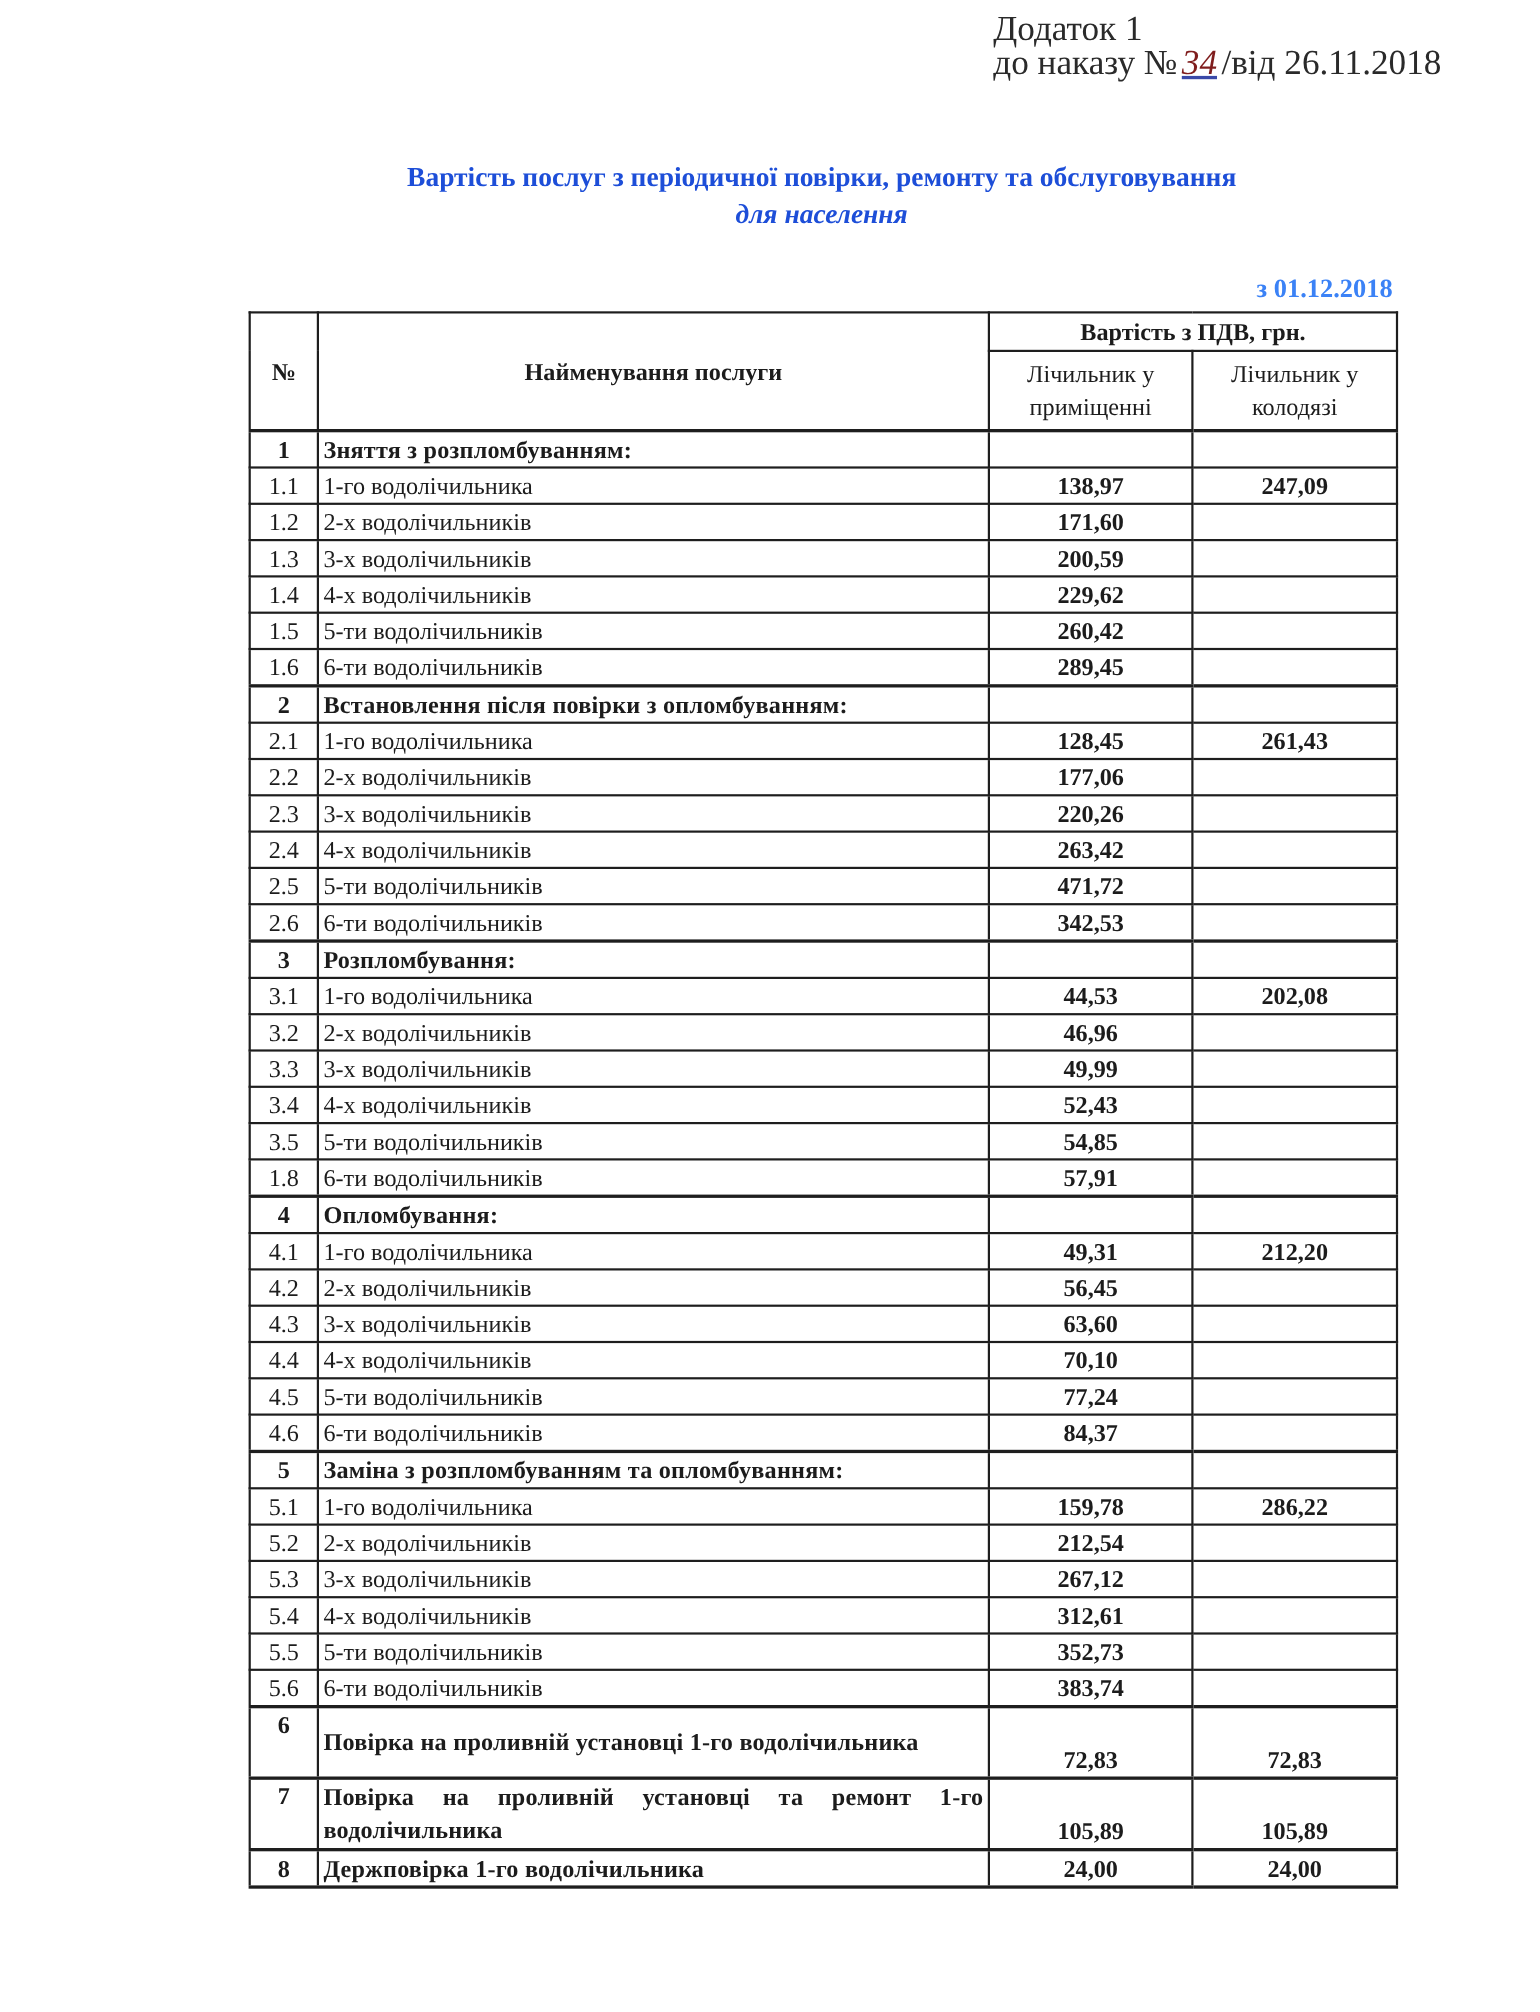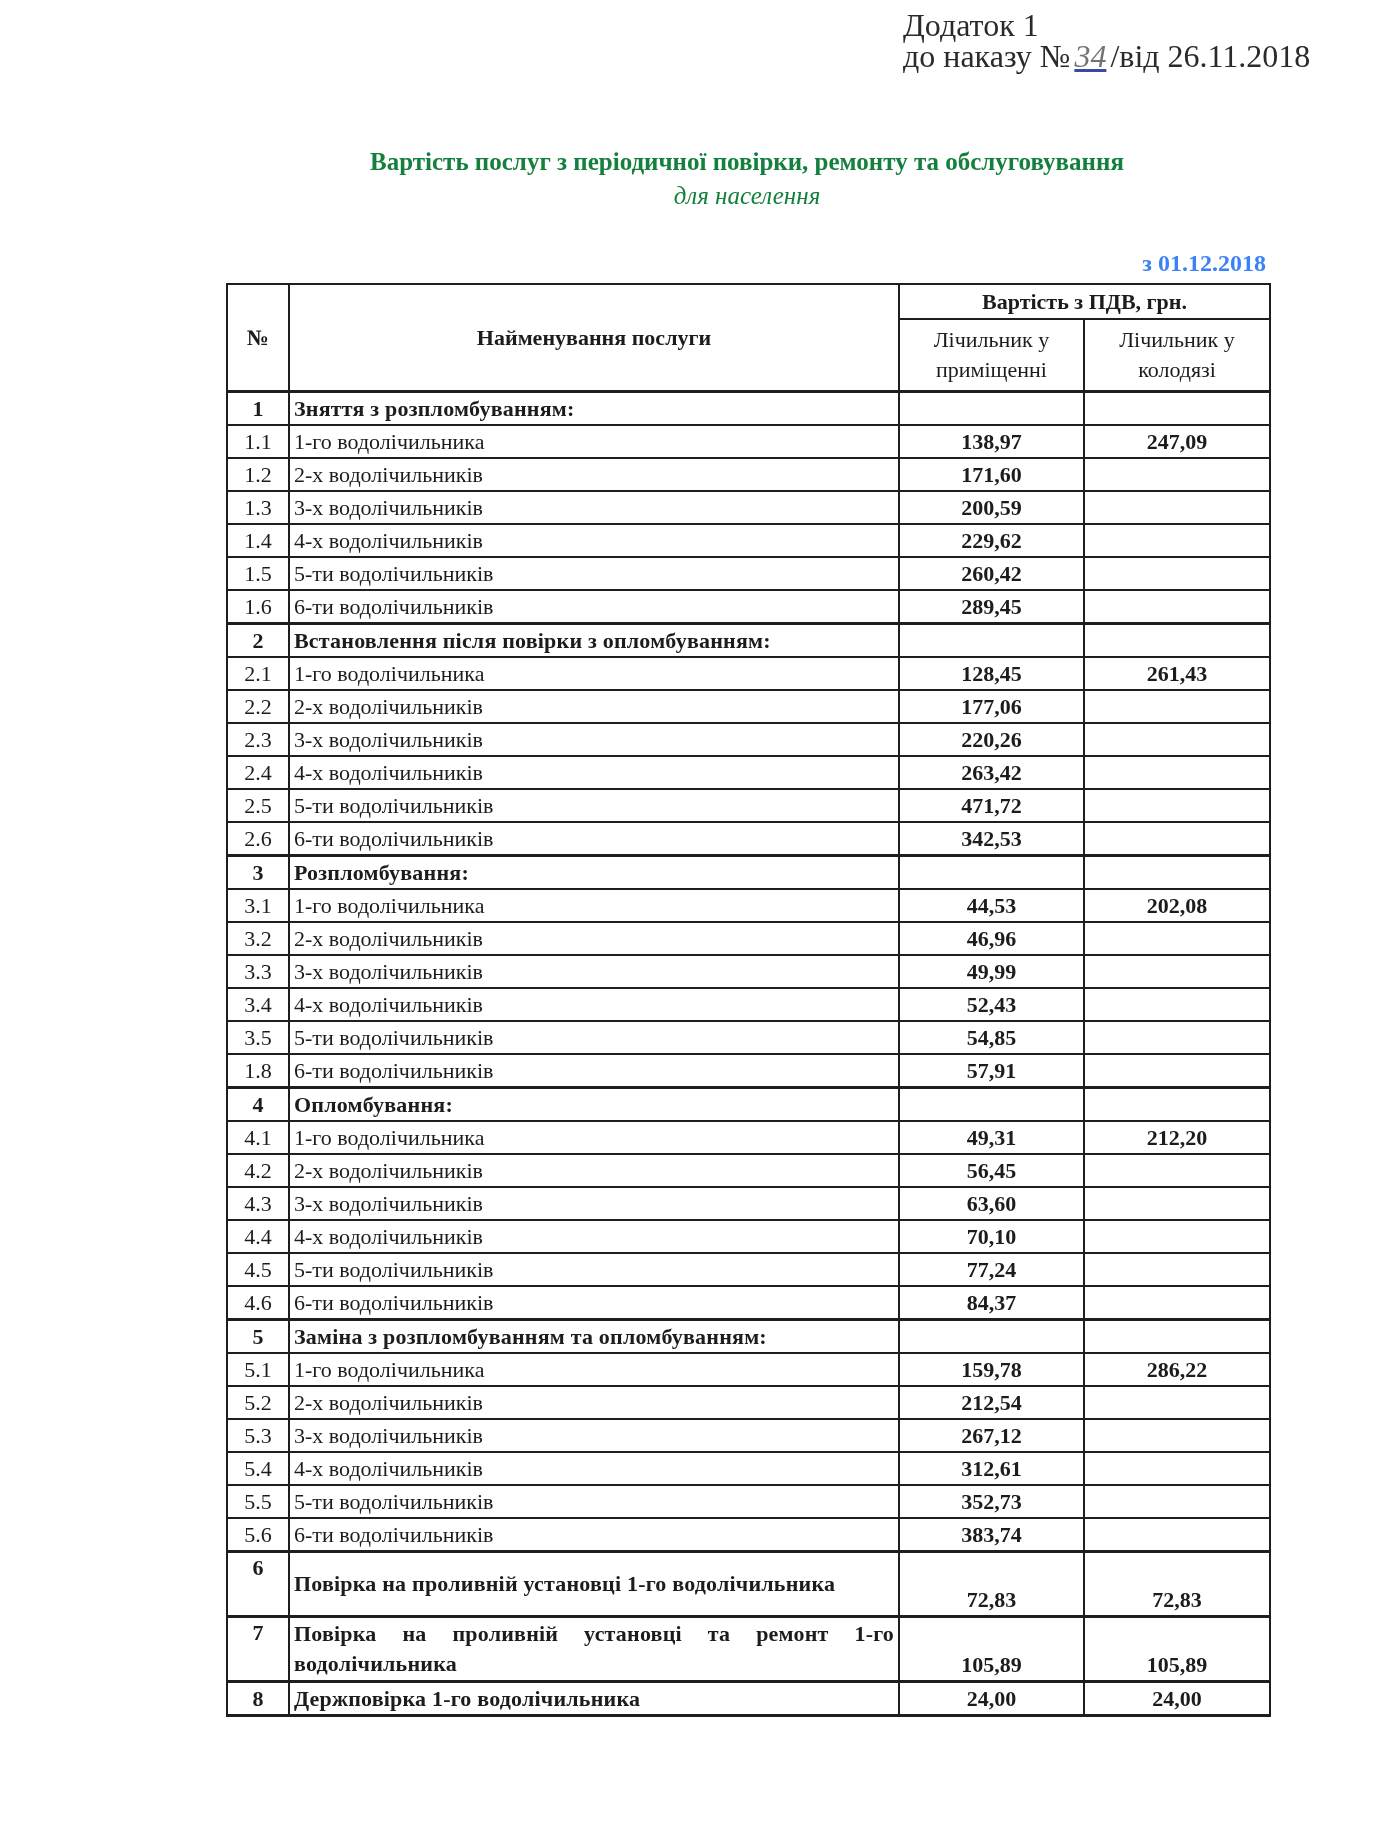--- a/index.html
+++ b/index.html
@@ -2,23 +2,23 @@
 <html><head>
 <meta charset="utf-8">
 <style>
   html, body { margin: 0; padding: 0; }
   body {
     width: 1400px; height: 1829px; background: #ffffff; position: relative;
     font-family: "Liberation Serif", "DejaVu Serif", serif; color: #1c1c1c;
     overflow: hidden;
   }
   .annex { position: absolute; left: 903px; top: 10px; font-size: 32px; line-height: 31px; color: #2a2a2a; }
-  .annex .hand { color: #737373; font-style: italic; text-decoration: underline; text-decoration-color: #3a49a8; padding: 0 4px; }
-  .title { position: absolute; left: 226px; width: 1042px; top: 145px; text-align: center; font-weight: bold; font-size: 25px; line-height: 34px; color: #15803d; }
-  .title .sub { font-style: italic; font-weight: normal; }
+  .annex .hand { color: #7f1d1d; font-style: italic; text-decoration: underline; text-decoration-color: #3a49a8; padding: 0 4px; }
+  .title { position: absolute; left: 226px; width: 1042px; top: 145px; text-align: center; font-weight: bold; font-size: 25px; line-height: 34px; color: #1d4ed8; }
+  .title .sub { font-style: italic; font-weight: bold; }
   .eff-date { position: absolute; right: 134px; top: 250px; font-weight: bold; font-size: 24px; color: #3b82f6; }
   table.tariff { position: absolute; left: 226px; top: 283px; width: 1043px; border-collapse: collapse; table-layout: fixed; }
   table.tariff td, table.tariff th { border: 2px solid #1e1e1e; padding: 0 4px; font-size: 22px; line-height: 30px; height: 31px; vertical-align: middle; }
   col.c-no { width: 62px; } col.c-name { width: 610px; } col.c-v1 { width: 185px; } col.c-v2 { width: 186px; }
   th { font-weight: bold; }
   th.light { font-weight: normal; line-height: 32px; }
   td.no { text-align: center; }
   td.val { text-align: center; font-weight: bold; }
   tr.section td { font-weight: bold; border-top-width: 3px; }
   tr.section td.name { letter-spacing: 0.2px; }

